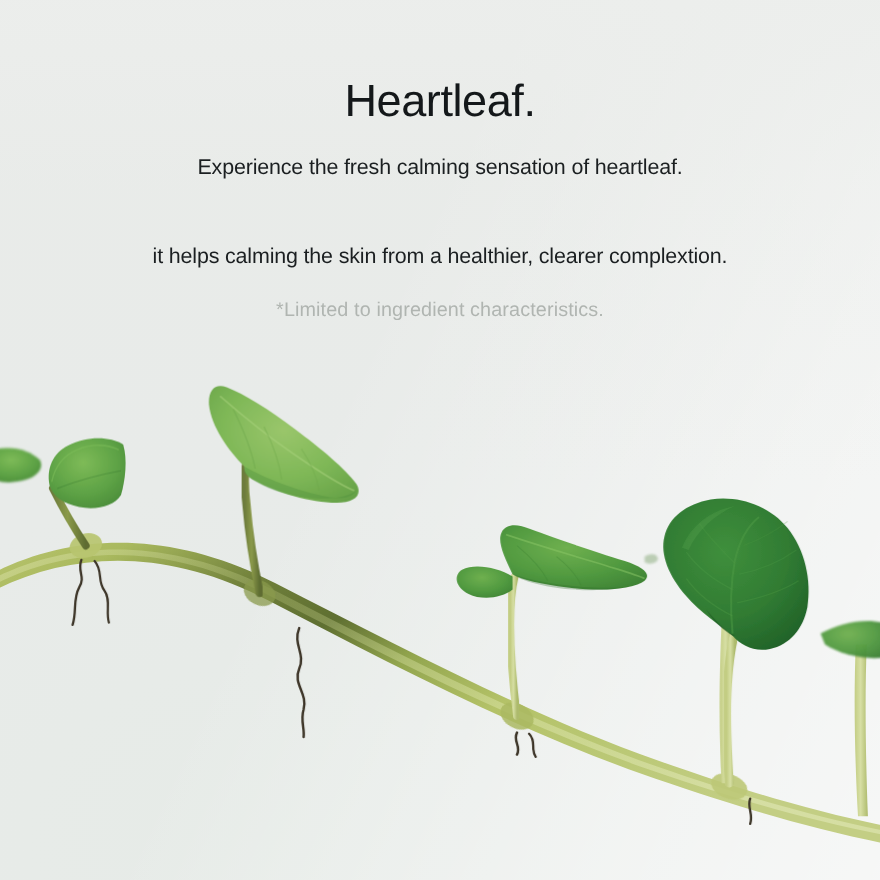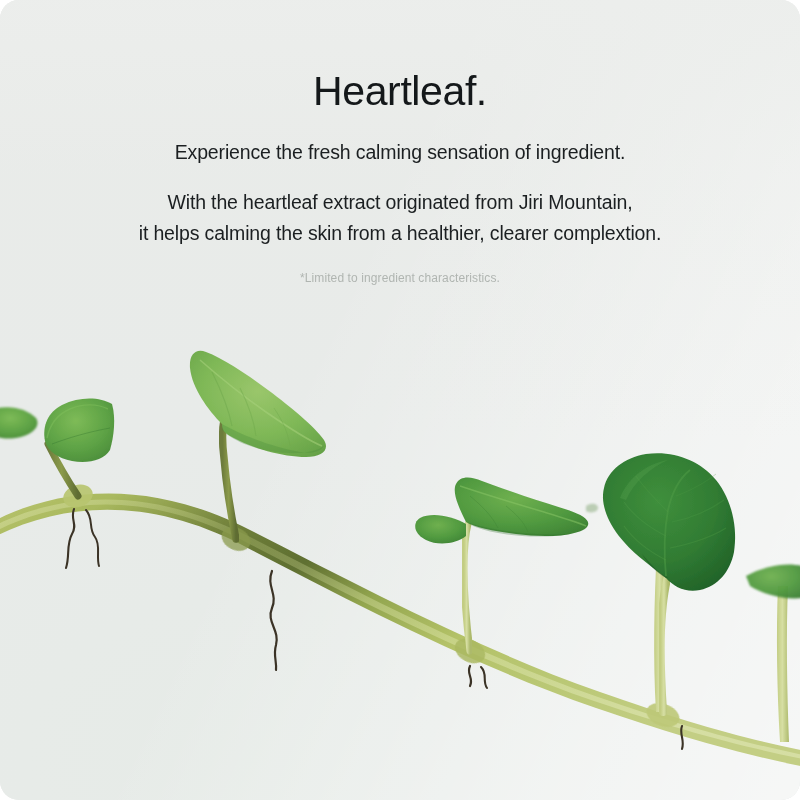--- a/index.html
+++ b/index.html
@@ -9,21 +9,20 @@
   }
   body {
     font-family: "Liberation Sans", sans-serif;
   }
   #canvas {
     position: relative;
     width: 800px;
     height: 800px;
     overflow: hidden;
     background: #e9ebe9;
-    border-radius: 19px;
   }
   
   #bg-base {
     position: absolute;
     inset: 0;
     background:
       radial-gradient(ellipse 120% 90% at 30% 95%, #e6ebe7 0%, #e8ebe9 45%, #e9ebe9 100%);
   }
   #bg-sheen {
     position: absolute;
@@ -65,21 +64,21 @@
     padding-top: 23px;
     font-size: 19.5px;
     font-weight: 400;
     color: #1b1f21;
     line-height: 1.62;
     letter-spacing: -0.15px;
   }
   #footnote {
     margin: 0;
     padding-top: 21px;
-    font-size: 12px;
+    font-size: 18px;
     font-weight: 400;
     color: #b0b5b1;
     letter-spacing: 0.1px;
   }
 
   
   #plant-layer {
     position: absolute;
     inset: 0;
     z-index: 3;
@@ -265,21 +264,21 @@
       <g>
         <path d="M 586,506 C 592,502 598,504 598,508 C 598,512 590,514 586,511 Z" fill="#7aa06a" opacity="0.45" filter="url(#edgeBlur)"></path>
       </g>
     </svg>
   </div>
 
   <div id="bg-sheen"></div>
 
   <div id="text-block">
     <h1 id="page-title">Heartleaf.</h1>
-    <p id="lede">Experience the fresh calming sensation of ingredient.</p>
+    <p id="lede">Experience the fresh calming sensation of heartleaf.</p>
     <p id="body-copy">
-      <span>With the heartleaf extract originated from Jiri Mountain,</span><br>
+      <br>
       <span>it helps calming the skin from a healthier, clearer complextion.</span><br>
     </p>
     <p id="footnote">*Limited to ingredient characteristics.</p>
   </div>
 
 </div>
 
 </body></html>

